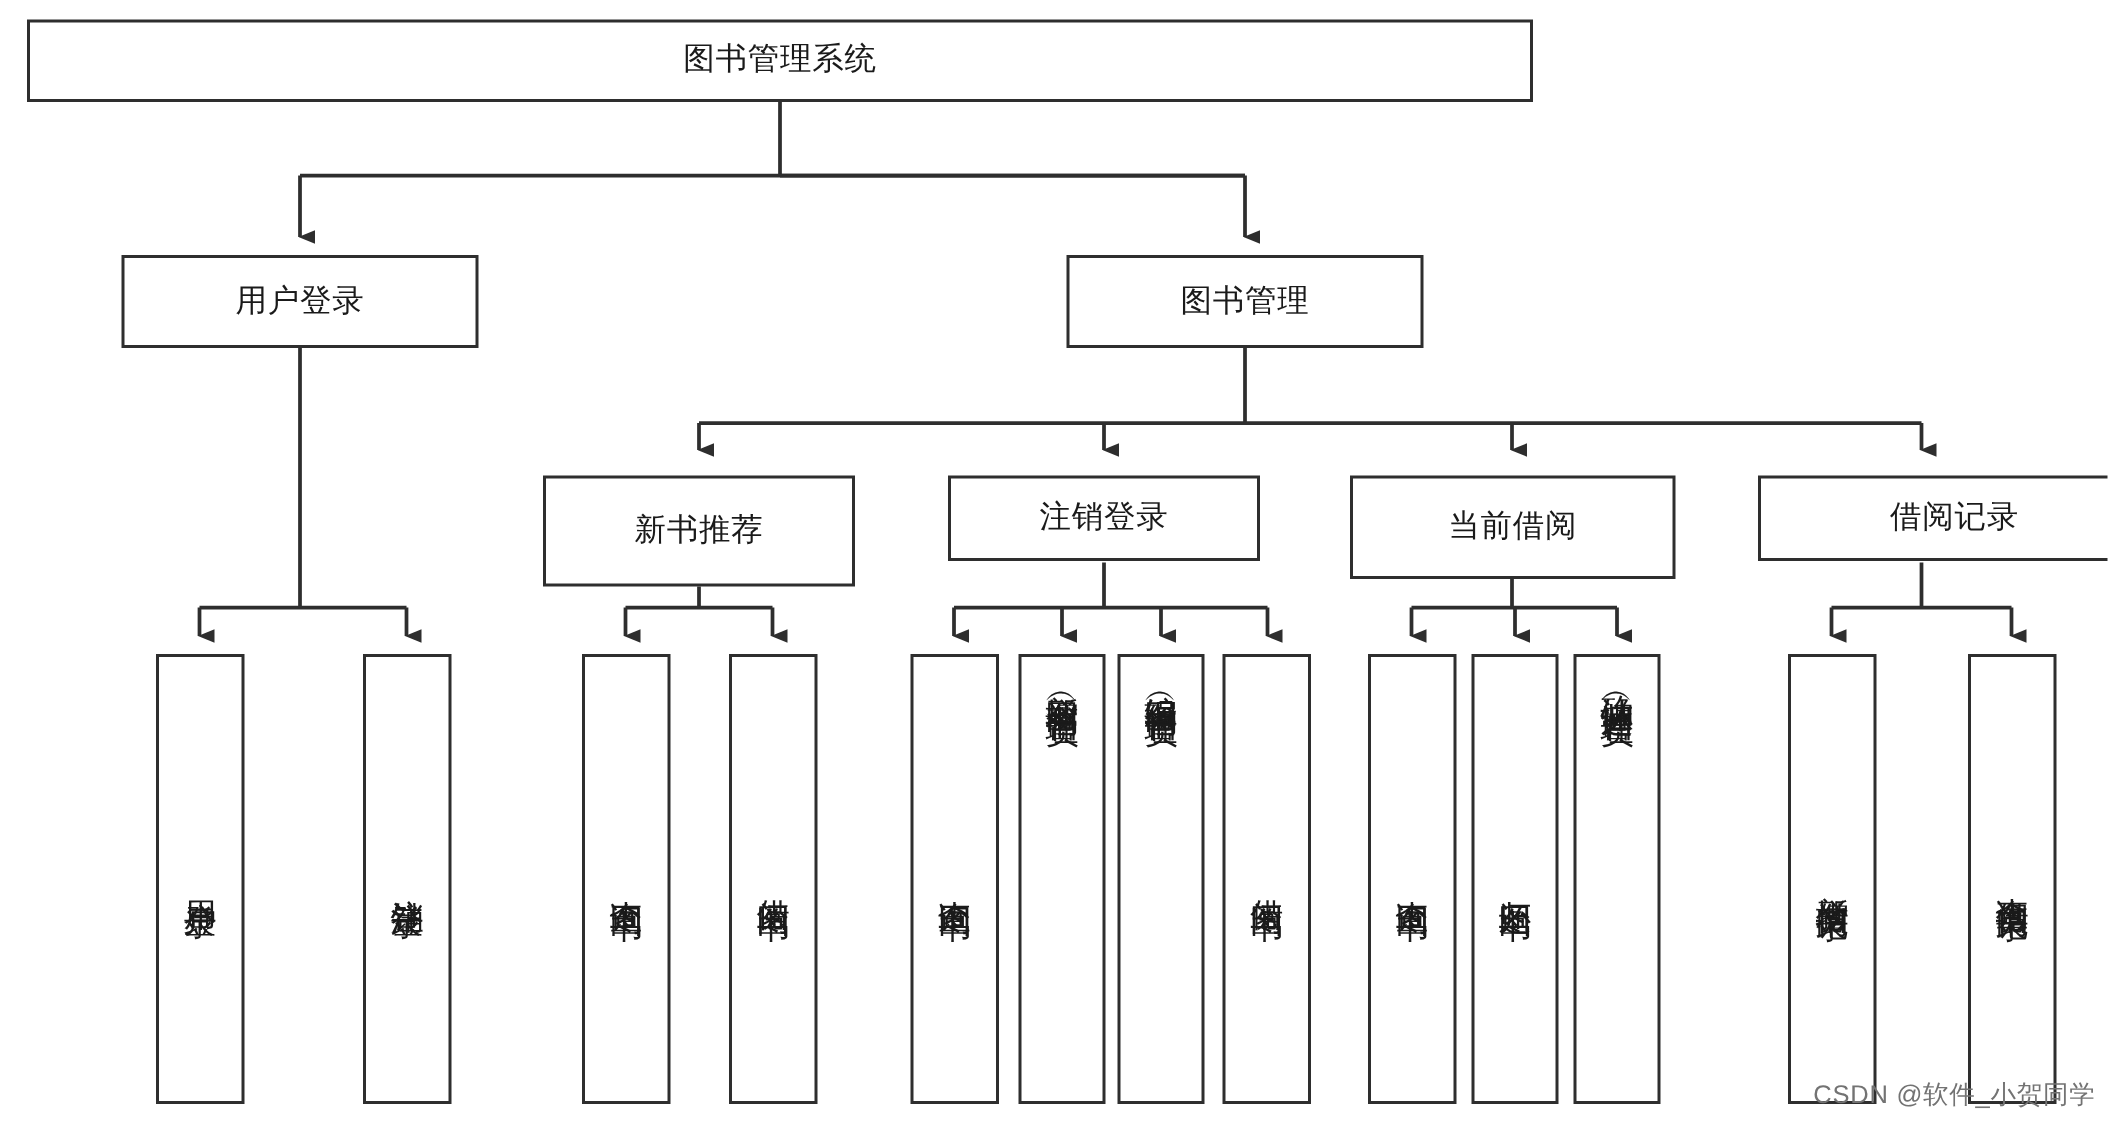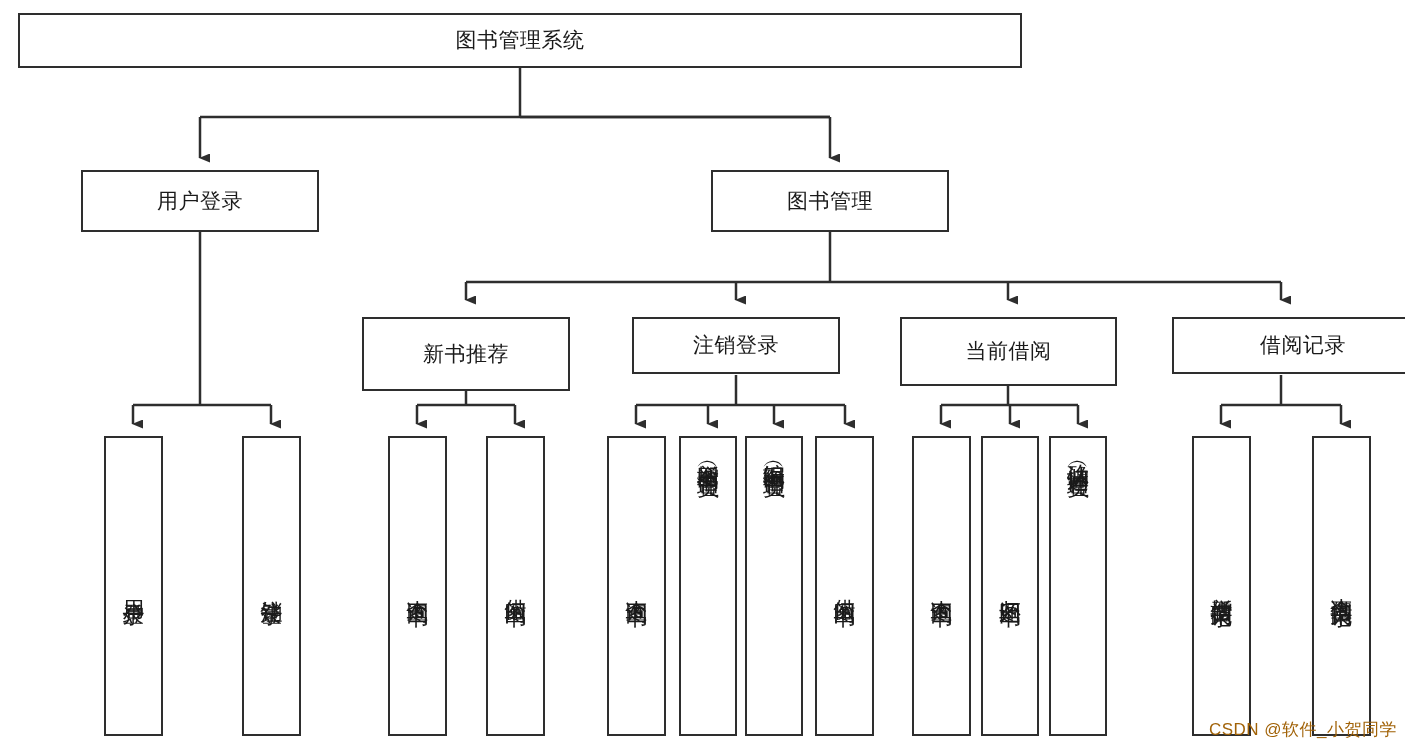--- a/index.html
+++ b/index.html
@@ -56,21 +56,21 @@
   }
   .node-box.leaf.centered {
     align-items: center;
     padding-top: 0;
   }
   .watermark {
     position: absolute;
     right: 8px;
     bottom: 6px;
     font-size: 17px;
-    color: #a16207;
+    color: #737373;
     letter-spacing: 0.5px;
     white-space: nowrap;
     pointer-events: none;
   }
 </style>
 </head>
 <body>
 
 <div id="diagram-root">
 

